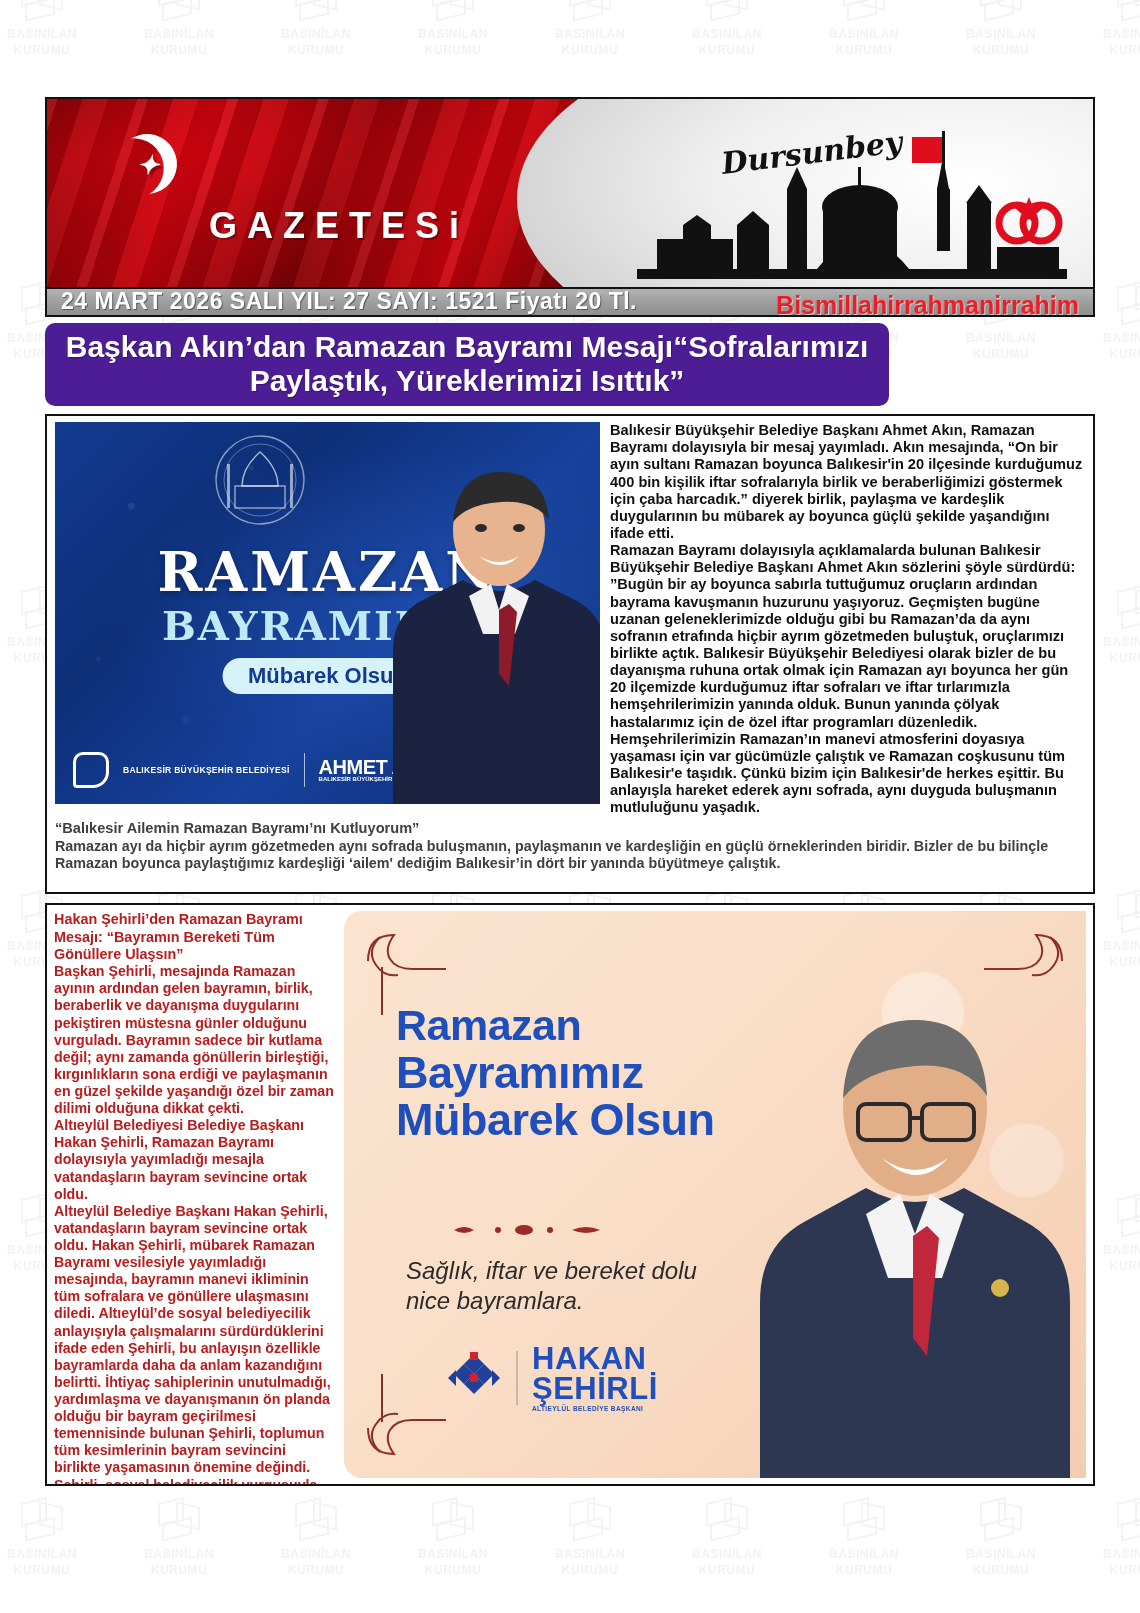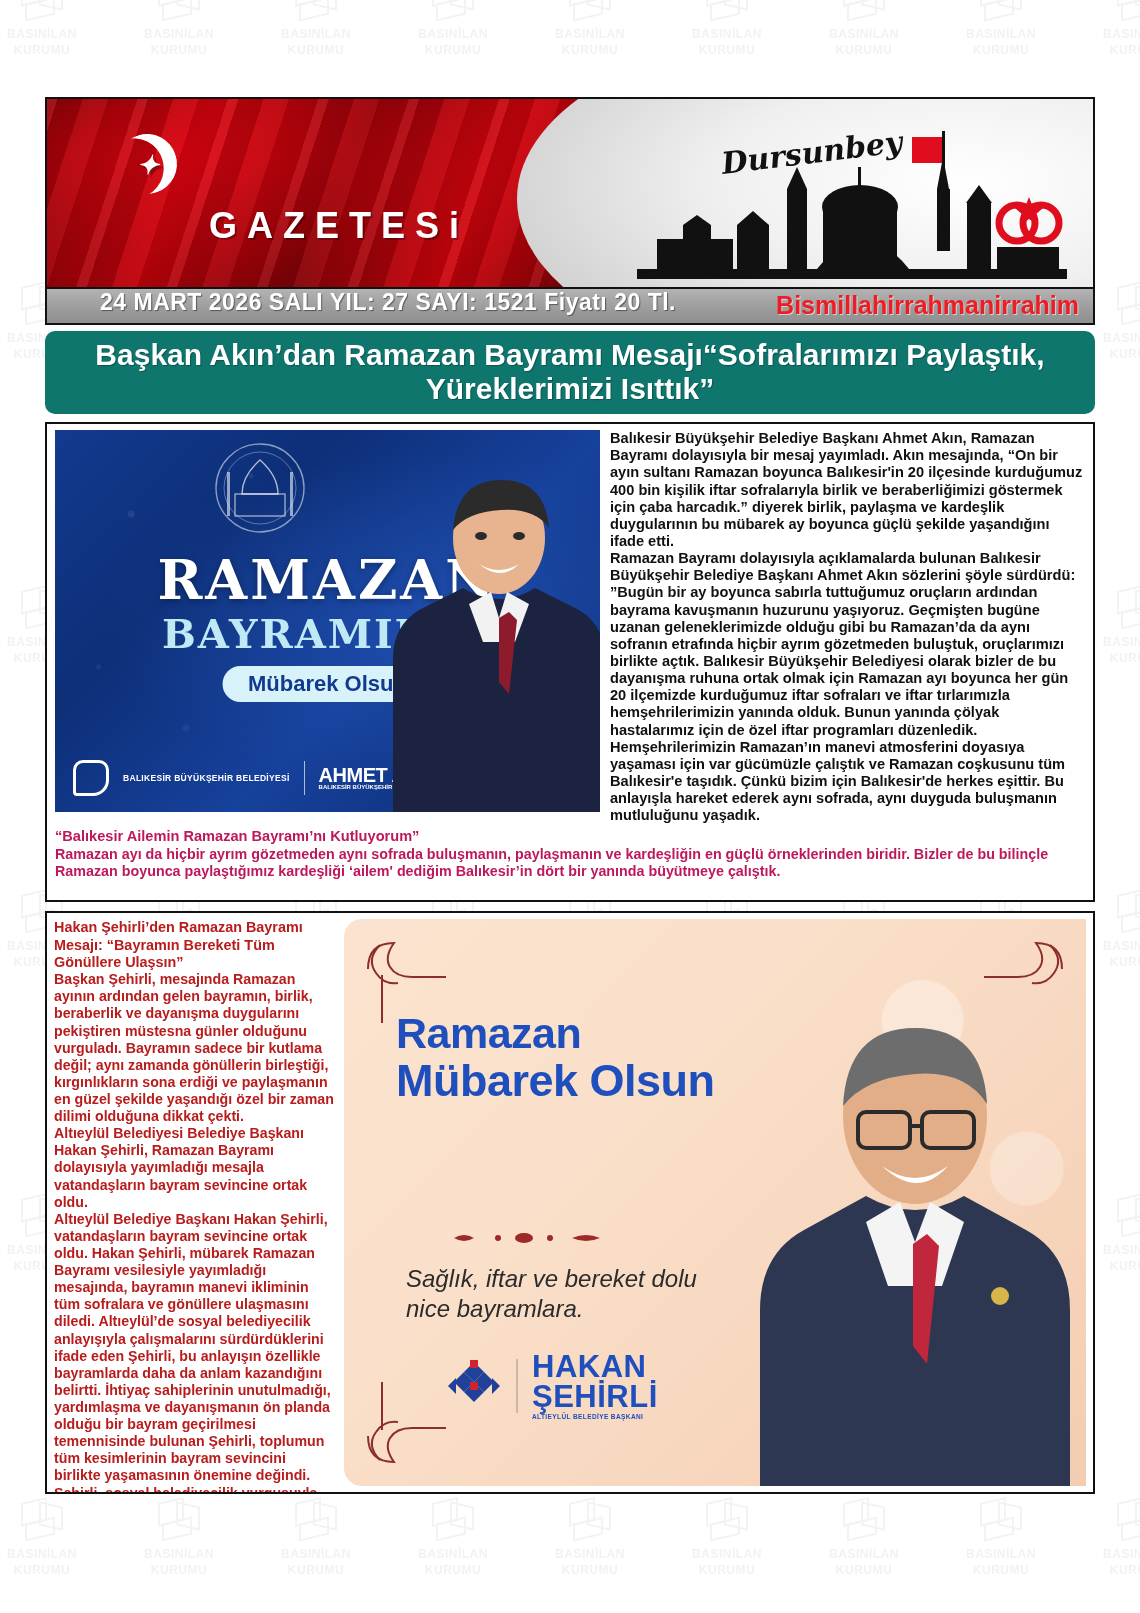--- a/index.html
+++ b/index.html
@@ -137,25 +137,25 @@
     font-family: "DejaVu Serif", serif;
     font-style: italic; font-weight: bold;
     font-size: 30px; color: #111;
     transform: rotate(-7deg);
     z-index: 5;
   }
 
   
   #datebar {
     position: relative;
-    width: 1050px; height: 36px;
+    width: 1050px; height: 28px;
     background: linear-gradient(180deg,#b3b3b3 0%, #9d9d9d 55%, #8f8f8f 100%);
     border-left: 2px solid #111; border-right: 2px solid #111;
     border-bottom: 2px solid #111;
-    display: flex; align-items: flex-start; padding-left: 39px;
+    display: flex; align-items: flex-end;
   }
   #datebar .dtext {
     color: #ffffff;
     font-weight: bold;
     font-size: 23px;
     letter-spacing: 0.5px;
     margin-left: 14px;
     text-shadow: 1px 1px 1px rgba(0,0,0,0.45);
     white-space: nowrap;
   }
@@ -165,22 +165,22 @@
     font-weight: bold;
     font-size: 25px;
     letter-spacing: 0px;
     text-shadow: 1px 1px 0 rgba(255,255,255,0.55);
     white-space: nowrap;
   }
 
   
   #banner {
     margin-top: 6px;
-    width: 1050px;
-    background: #0f766e;
+    width: 844px;
+    background: #4c1d95;
     border-radius: 10px;
     padding: 7px 20px 9px 20px;
     text-align: center;
   }
   #banner .btext {
     color: #ffffff;
     font-weight: bold;
     font-size: 30px;
     line-height: 1.12;
     text-shadow: 1px 1px 1px rgba(0,0,0,0.28);
@@ -275,21 +275,21 @@
   .a1-col h2 {
     font-size: 18.5px; font-weight: bold; color: #111;
     line-height: 1.16; margin-bottom: 3px;
   }
   .a1-col p {
     font-size: 14.6px; line-height: 1.175; color: #111;
     font-weight: bold; text-align: left; margin: 0;
   }
   .a1-bottom { margin-top: 4px; }
   .a1-bottom p {
-    font-size: 14.3px; line-height: 1.20; color: #be185d;
+    font-size: 14.3px; line-height: 1.20; color: #404040;
     font-weight: bold; margin: 0;
   }
   .a1-bottom p.lead { font-size: 14.6px; }
 
   
   #article2 {
     position: relative;
     margin-top: 9px;
     width: 1050px; height: 583px;
     border: 2px solid #111;
@@ -975,20 +975,21 @@
           <path d="M18 10 q-14 14 -4 28 q8 12 22 10" fill="none" stroke="#8c2f2a" stroke-width="2"></path>
         </svg>
         <svg class="corner bl" viewBox="0 0 92 92">
           <path d="M6 34 q0 -26 26 -26 q-10 14 -4 24 q6 10 22 10 h34" fill="none" stroke="#8c2f2a" stroke-width="2"></path>
           <path d="M18 10 q-14 14 -4 28 q8 12 22 10" fill="none" stroke="#8c2f2a" stroke-width="2"></path>
           <path d="M20 40 v48" fill="none" stroke="#8c2f2a" stroke-width="2"></path>
         </svg>
 
         <div class="c-title">
           <div class="c-l1">Ramazan</div>
+          <div class="c-l2">Bayramımız</div>
           <div class="c-l3">Mübarek Olsun</div>
         </div>
 
         <svg class="orn" viewBox="0 0 150 14">
           <path d="M2 7 q10 -6 20 0 q-10 6 -20 0z" fill="#9b2a28"></path>
           <circle cx="46" cy="7" r="3" fill="#9b2a28"></circle>
           <ellipse cx="72" cy="7" rx="9" ry="5" fill="#9b2a28"></ellipse>
           <circle cx="98" cy="7" r="3" fill="#9b2a28"></circle>
           <path d="M120 7 q14 -6 28 0 q-14 6 -28 0z" fill="#9b2a28"></path>
         </svg>

